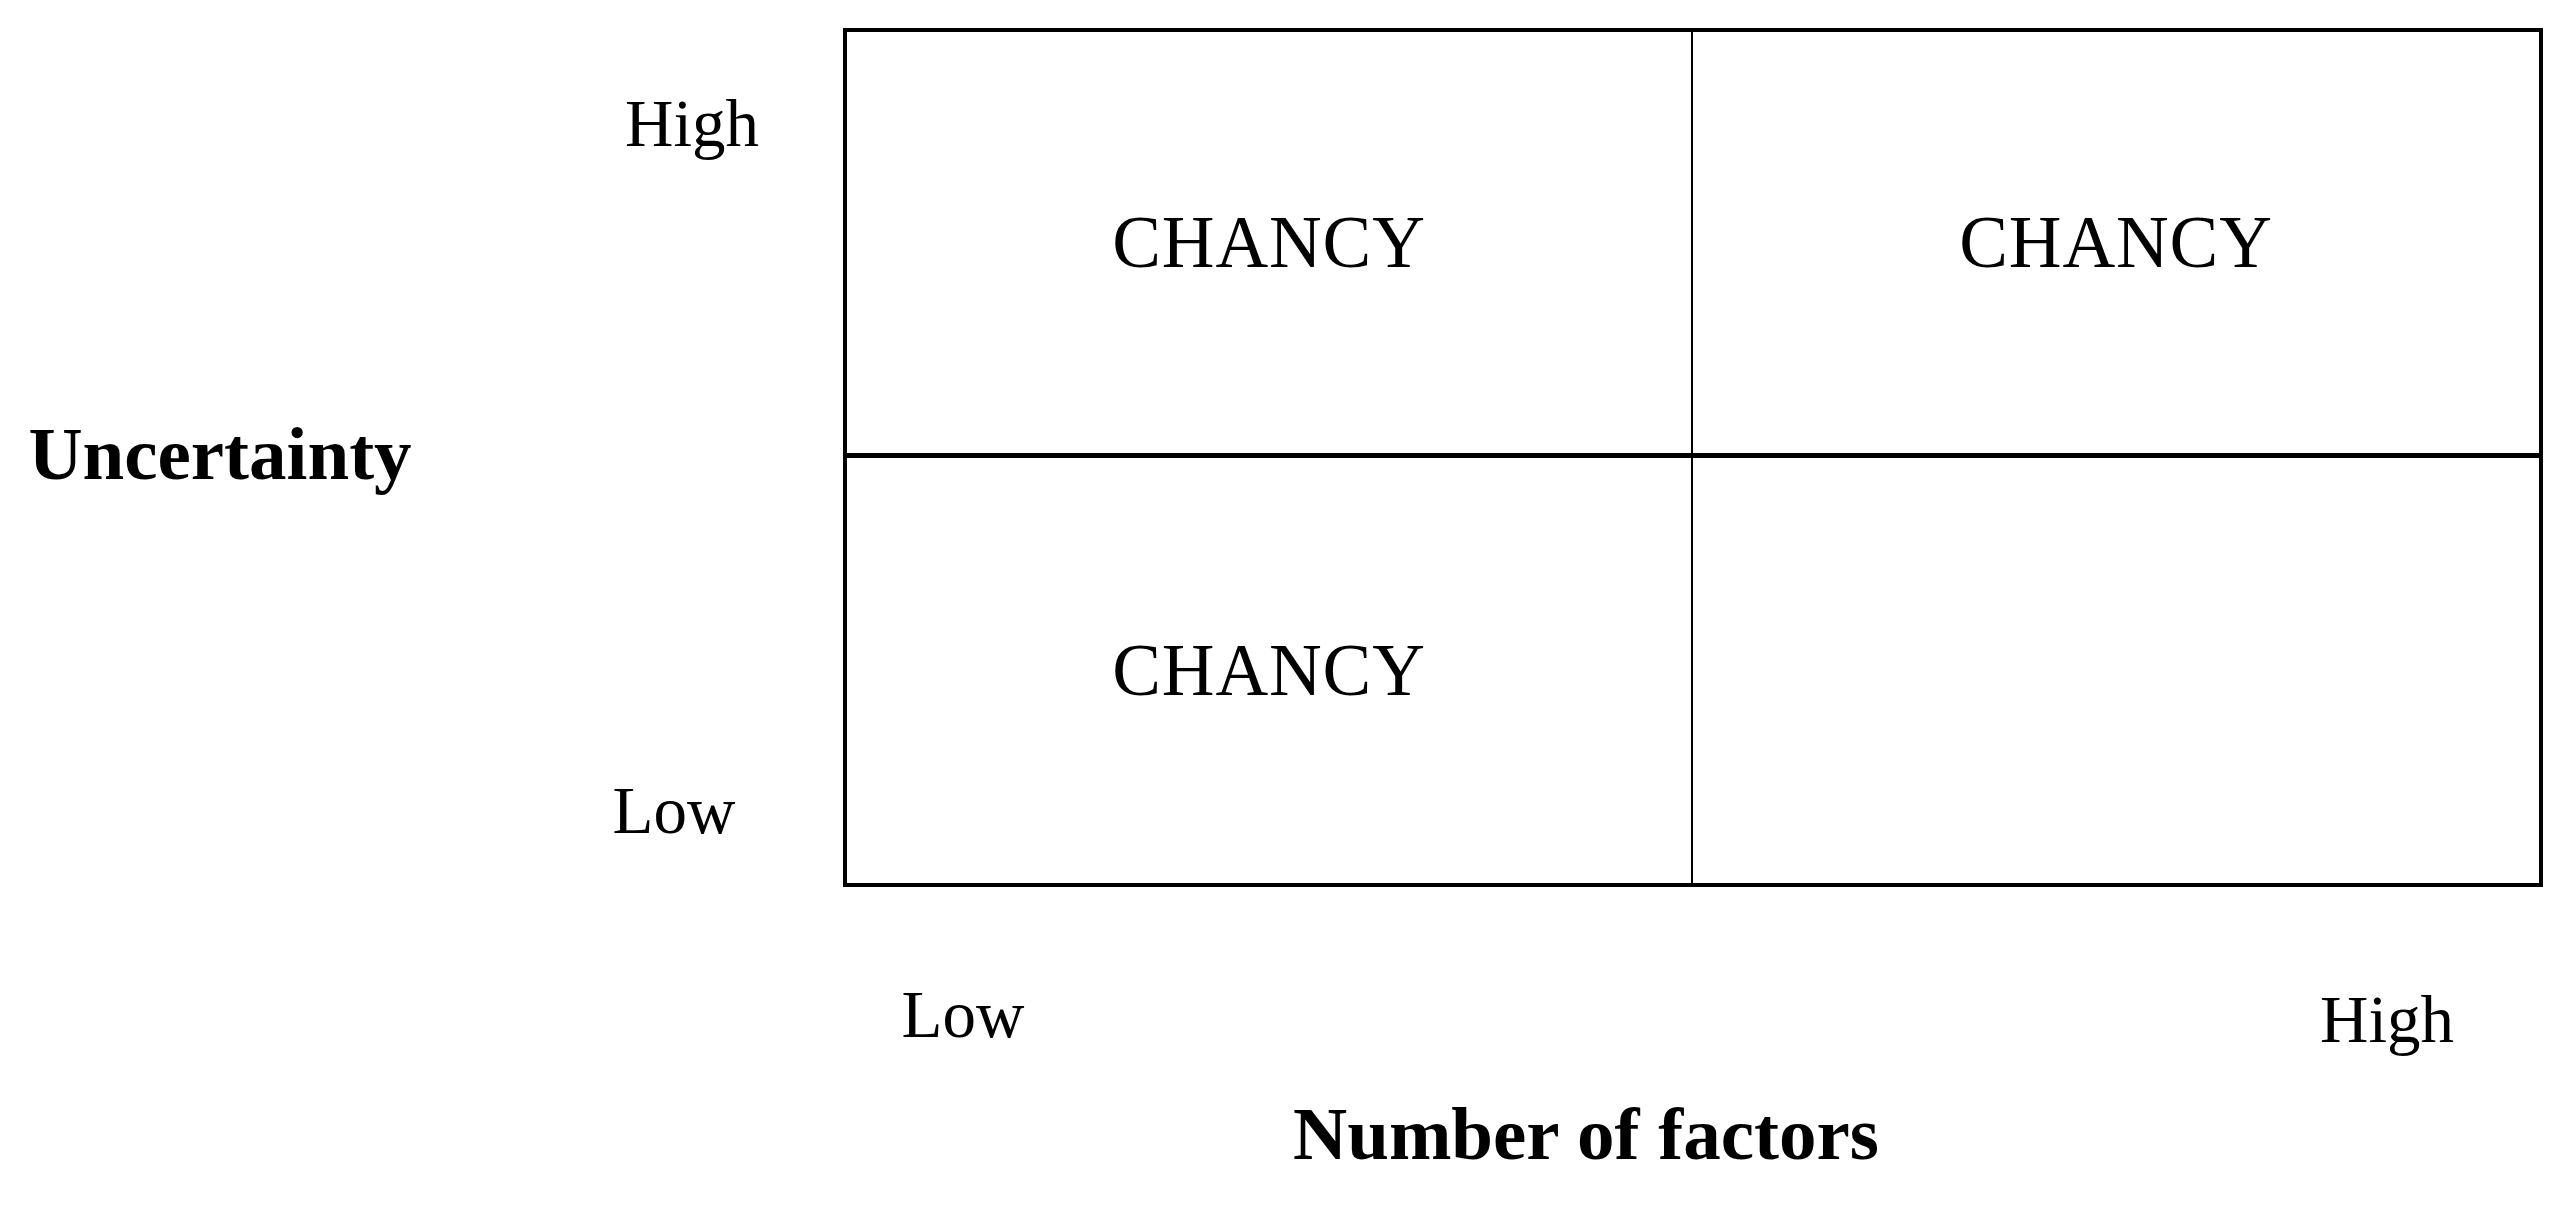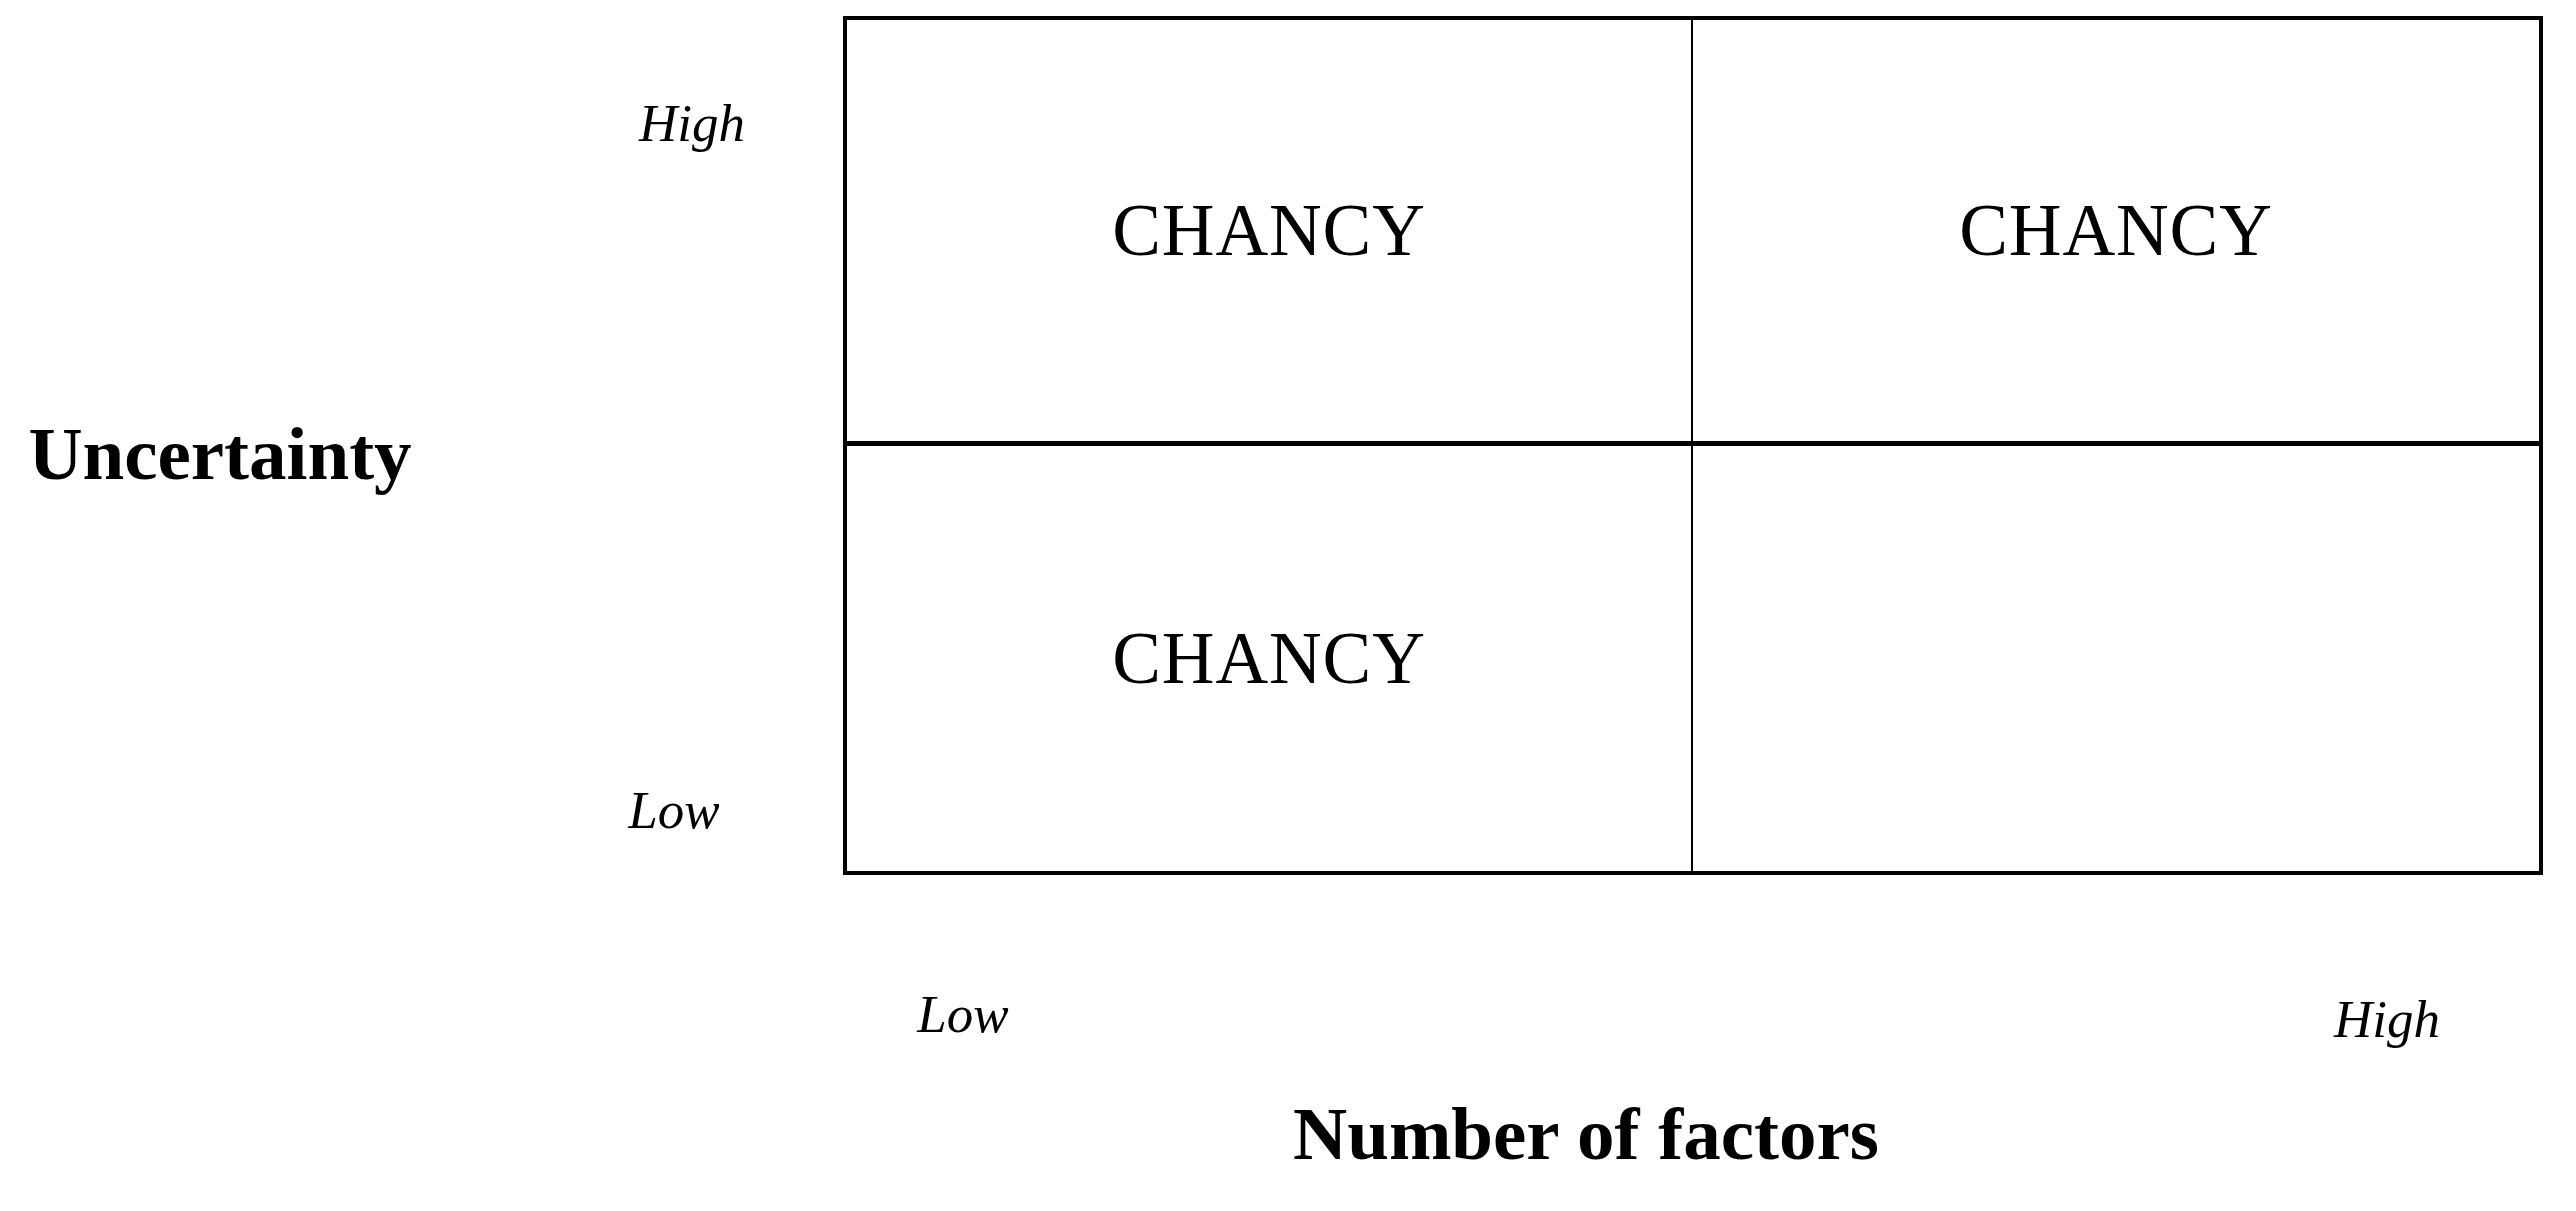--- a/index.html
+++ b/index.html
@@ -14,21 +14,21 @@
     background: #ffffff;
     font-family: "Liberation Serif", "DejaVu Serif", serif;
     color: #000000;
     overflow: hidden;
   }
 
   
   .matrix {
     position: absolute;
     left: 843px;
-    top: 16px;
+    top: 28px;
     width: 1692px;
     height: 851px;
     border: 4.7px solid #000000;
     display: grid;
     grid-template-columns: 1fr 1fr;
     grid-template-rows: 1fr 1fr;
     background: #ffffff;
   }
   .cell {
     display: flex;
@@ -44,22 +44,21 @@
   .cell.bl { border-right: 2.8px solid #000; }
 
   
   .axis-label {
     position: absolute;
     transform: translate(-50%, -50%);
     white-space: nowrap;
     line-height: 1;
   }
   .tick {
-    font-style: italic;
-    font-size: 53px;
+    font-size: 67px;
   }
   .axis-title {
     font-weight: bold;
     font-size: 75px;
   }
 
   .y-high  { left: 692px;  top: 123px;  }
   .y-title { left: 220px;  top: 453px;  }
   .y-low   { left: 674px;  top: 810px;  }
   .x-low   { left: 963px; top: 1014px; }

